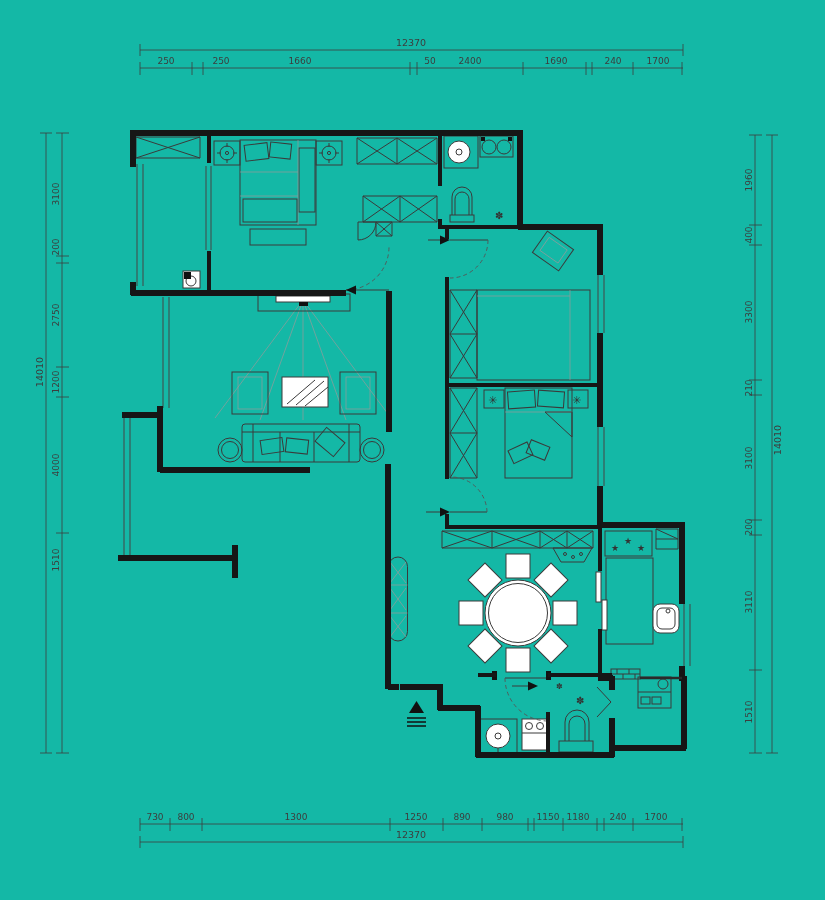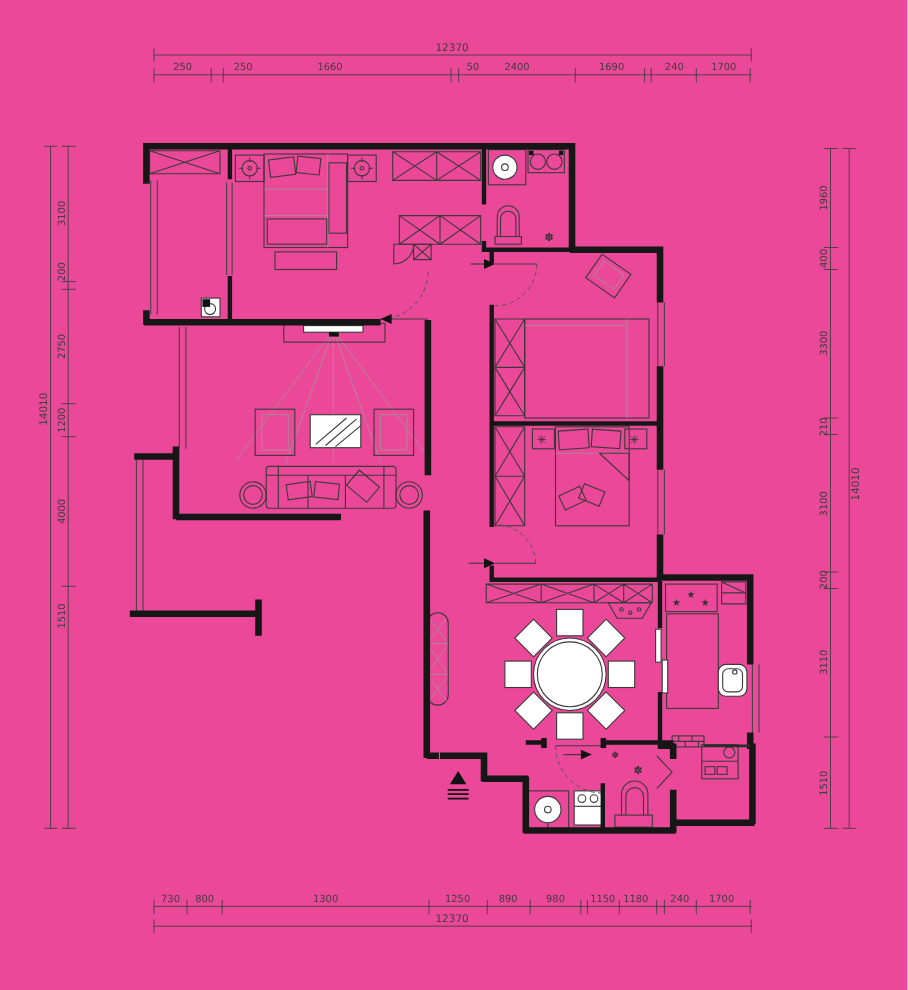--- a/index.html
+++ b/index.html
@@ -1,16 +1,16 @@
 <!DOCTYPE html>
 <html><head>
 <meta charset="utf-8">
 <style>
   html,body{margin:0;padding:0;background:#ffffff;}
-  #stage{position:relative;width:825px;height:900px;background:#ec4899;overflow:hidden;}
+  #stage{position:relative;width:825px;height:900px;background:#14b8a6;overflow:hidden;}
   svg{display:block;}
   .dim{font-family:"DejaVu Sans",sans-serif;font-size:9px;fill:#3d3d3d;}
   .dimt{font-family:"DejaVu Sans",sans-serif;font-size:9.5px;fill:#3d3d3d;}
   .sym{font-family:"DejaVu Sans",sans-serif;fill:#333;}
   .wall{stroke:#161616;stroke-width:6;fill:none;}
   .wall4{stroke:#161616;stroke-width:4;fill:none;}
   .wall3{stroke:#2a2a2a;stroke-width:2.5;fill:none;}
   .win{stroke:#444;stroke-width:1;fill:none;}
   .fur{stroke:#3a3a3a;stroke-width:1;fill:none;}
   .furf{stroke:#3a3a3a;stroke-width:1;fill:#fff;}

